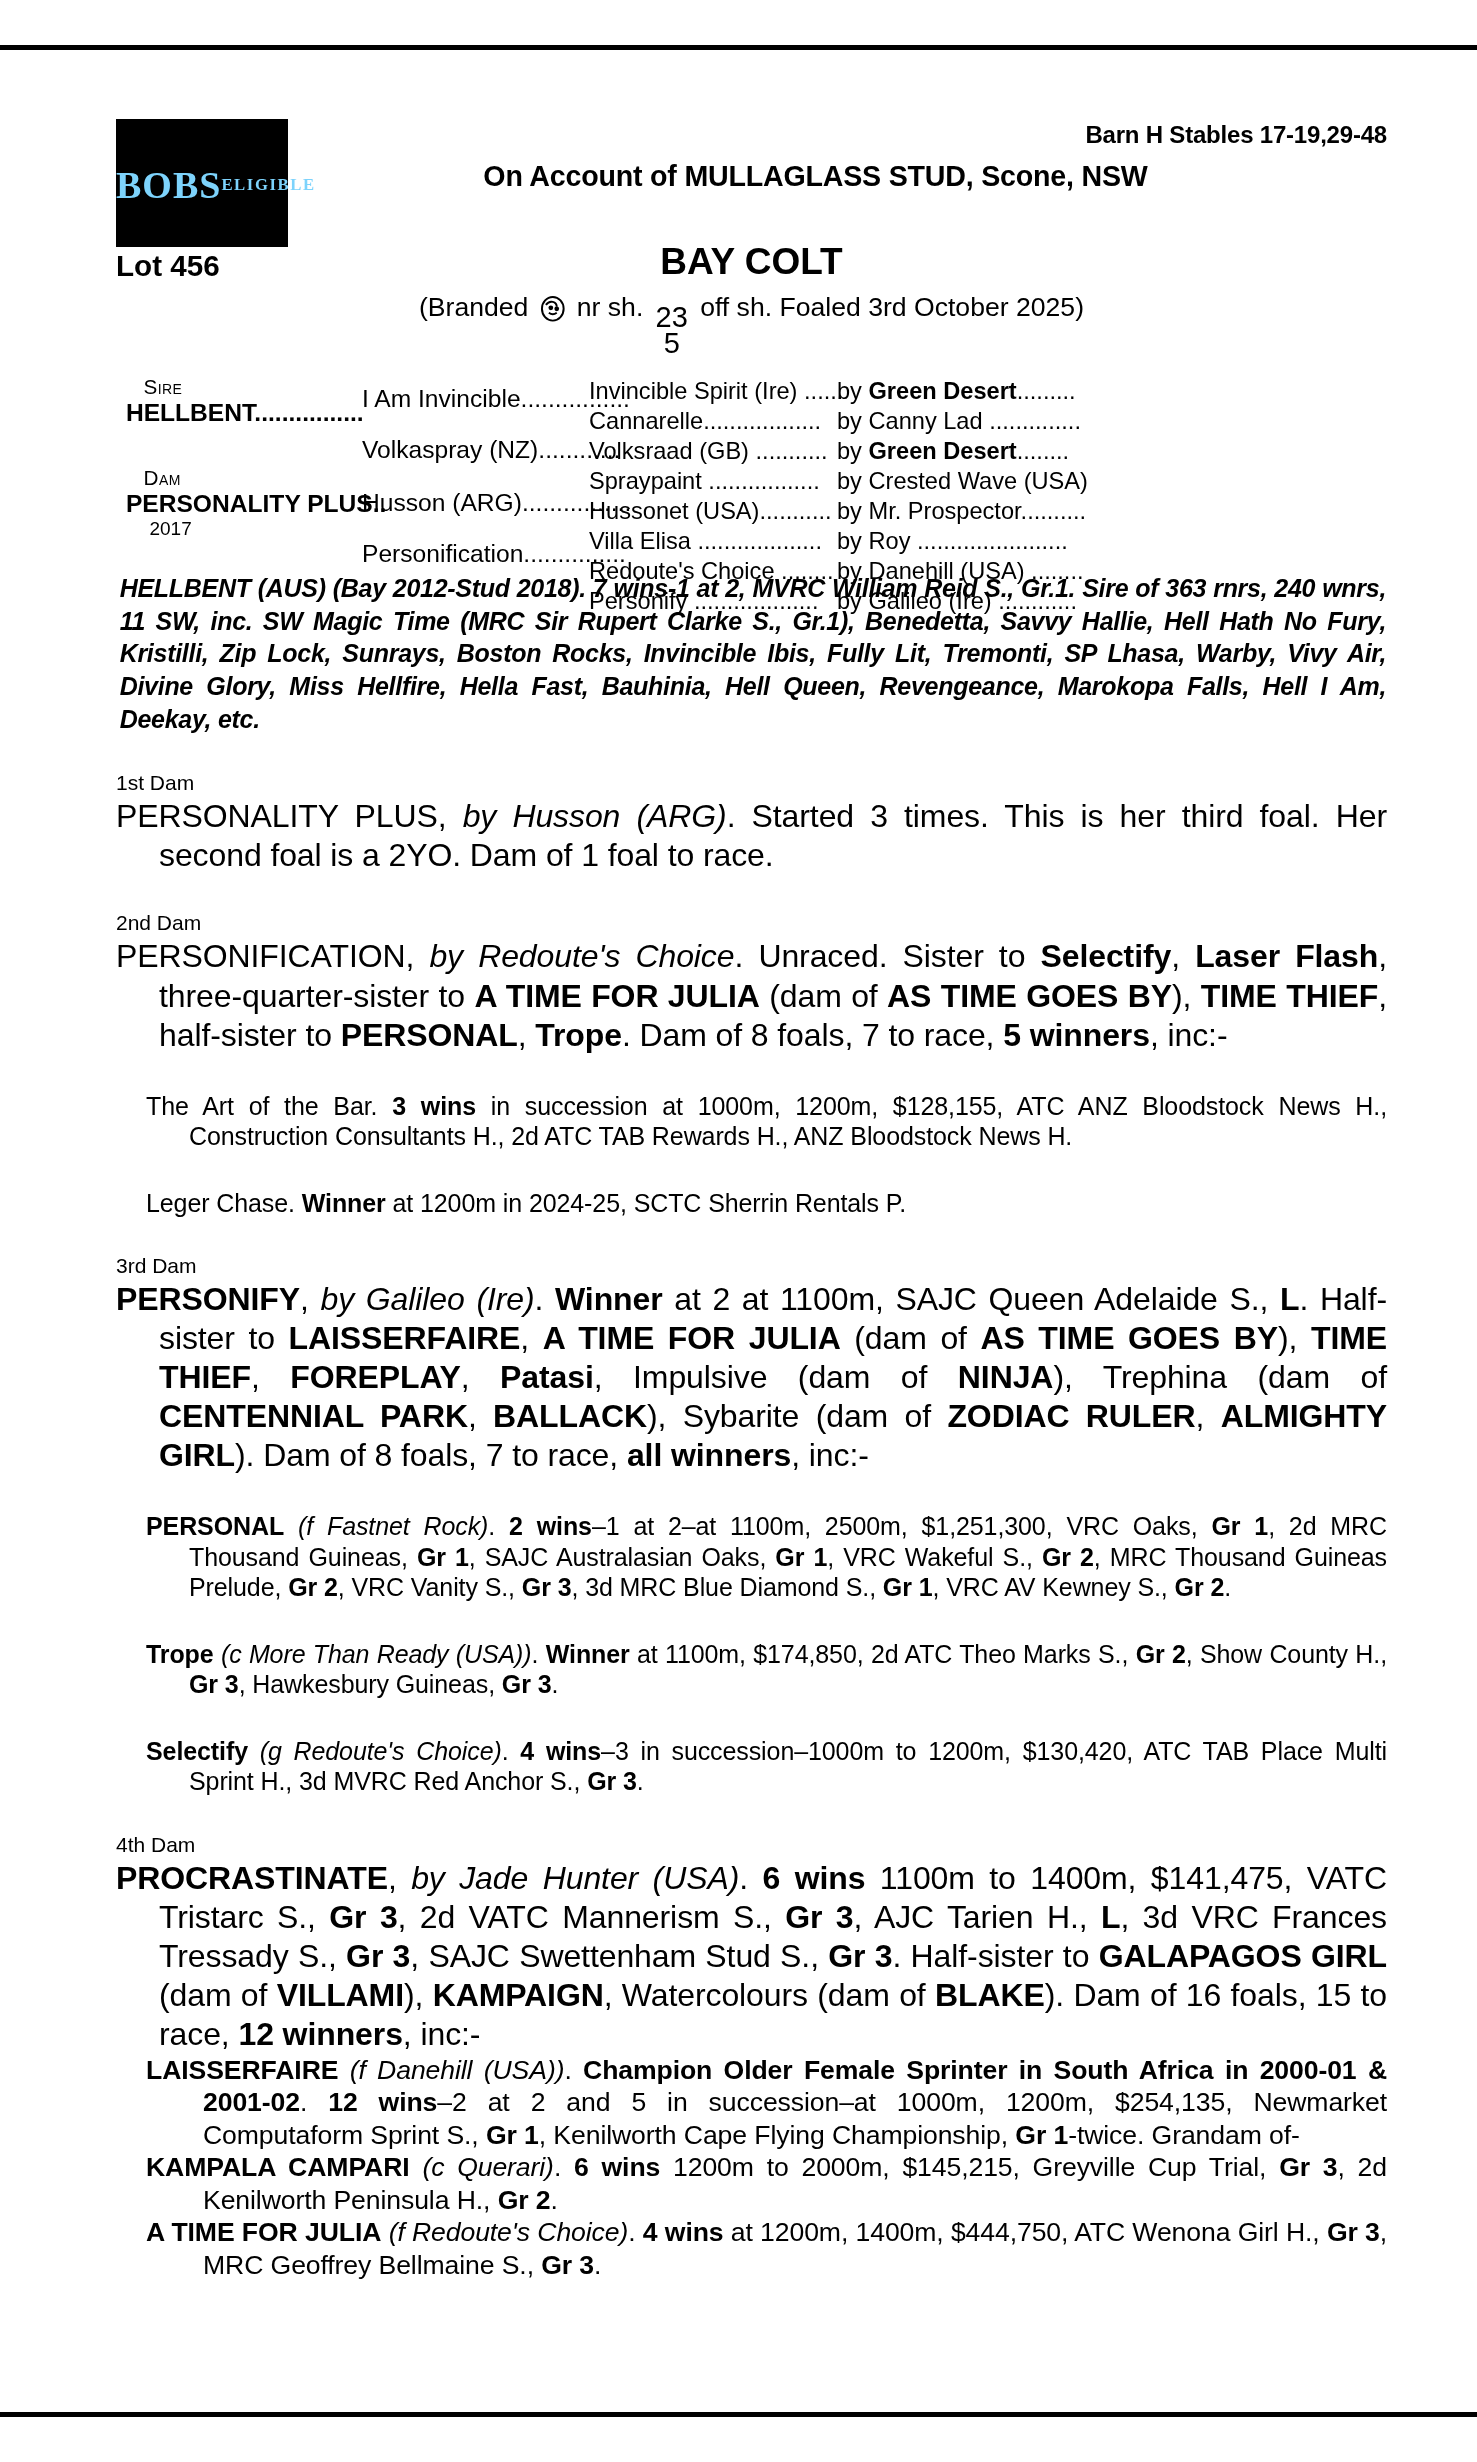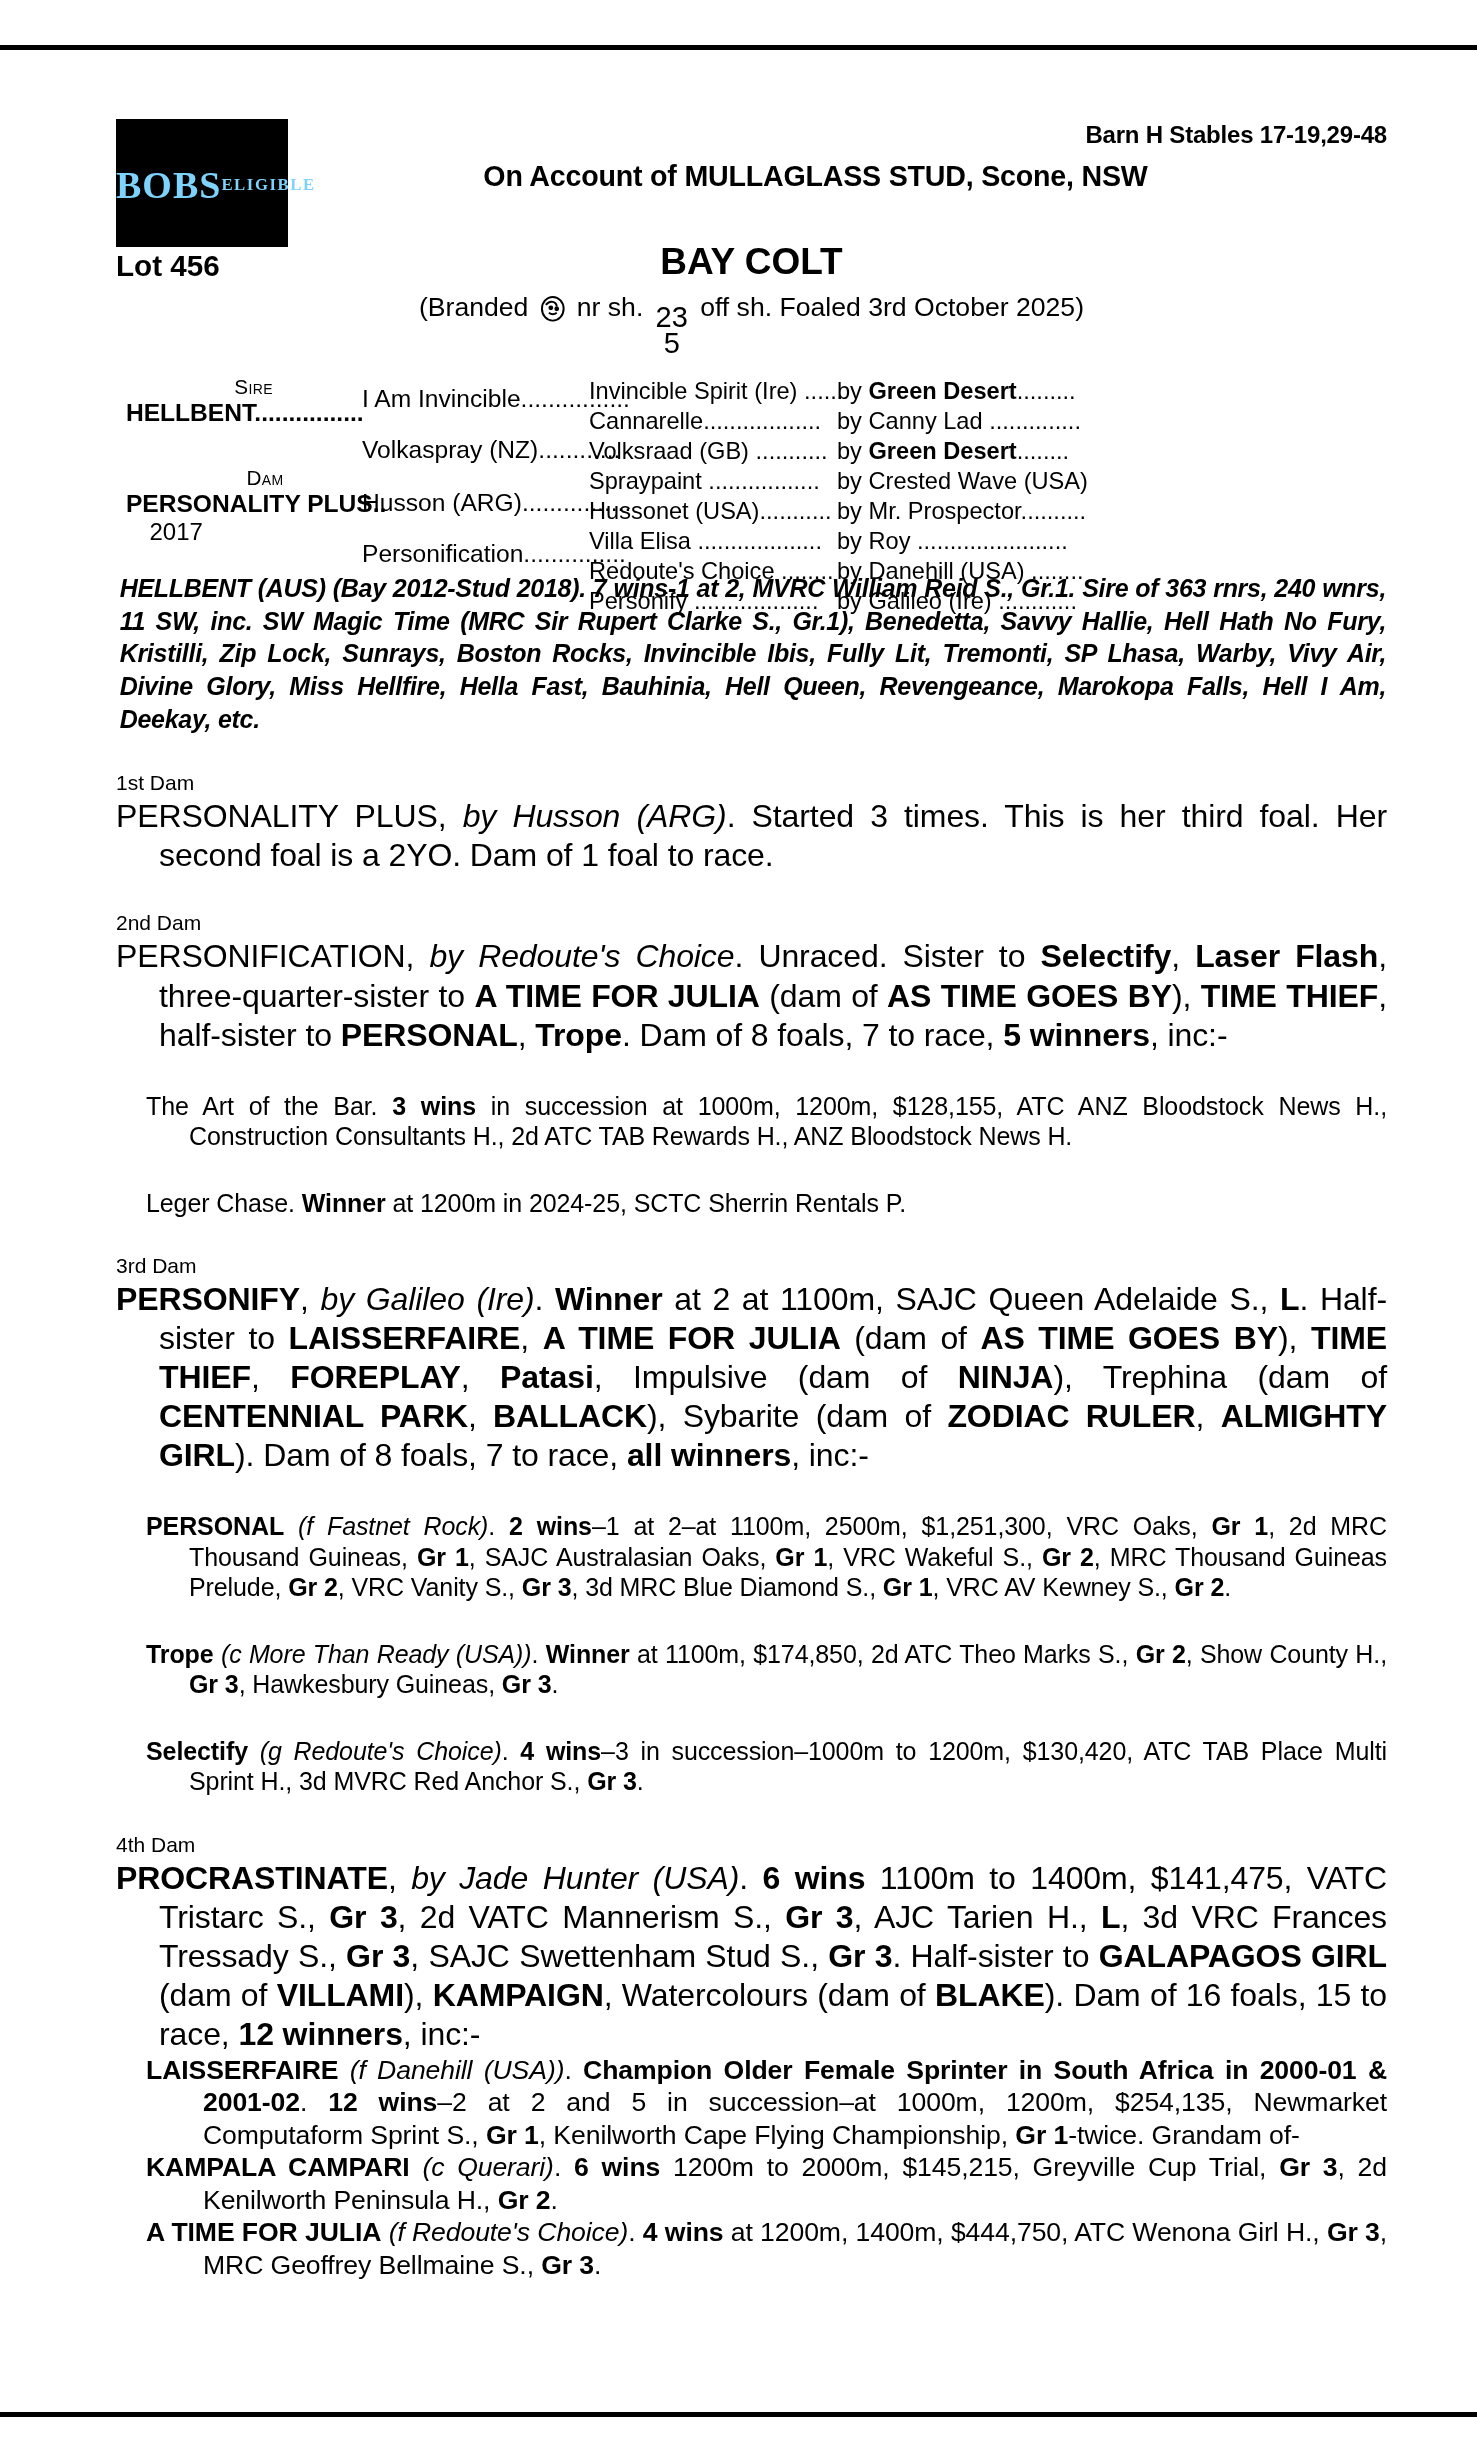--- a/index.html
+++ b/index.html
@@ -164,28 +164,28 @@
   .ped-col3 { position: absolute; left: 473px; top: 0; width: 256px; }
   .ped-col4 { position: absolute; left: 721px; top: 0; width: 261px; }
 
   .ped-label {
     font-size: 20.7px;
     font-variant: small-caps;
     letter-spacing: 0.4px;
   }
   .sire-block { position: absolute; top: 3.9px; left: 0; }
   .dam-block  { position: absolute; top: 95px; left: 0; }
-  .ped-label-indent { padding-left: 17.7px; text-align: center; }
+  .ped-label-indent { padding-left: 17.7px; }
   .ped-name {
     font-size: 24.6px;
     font-weight: 700;
     white-space: nowrap;
   }
   .ped-year {
-    font-size: 24px;
+    font-size: 19px;
     padding-left: 23.6px;
   }
 
   .p2-a { position: absolute; top: 13.8px; left: 0; white-space: nowrap; }
   .p2-b { position: absolute; top: 65px; left: 0; white-space: nowrap; }
   .p2-c { position: absolute; top: 118px; left: 0; white-space: nowrap; }
   .p2-d { position: absolute; top: 169px; left: 0; white-space: nowrap; }
 
   .gp-row {
     height: 24px;

